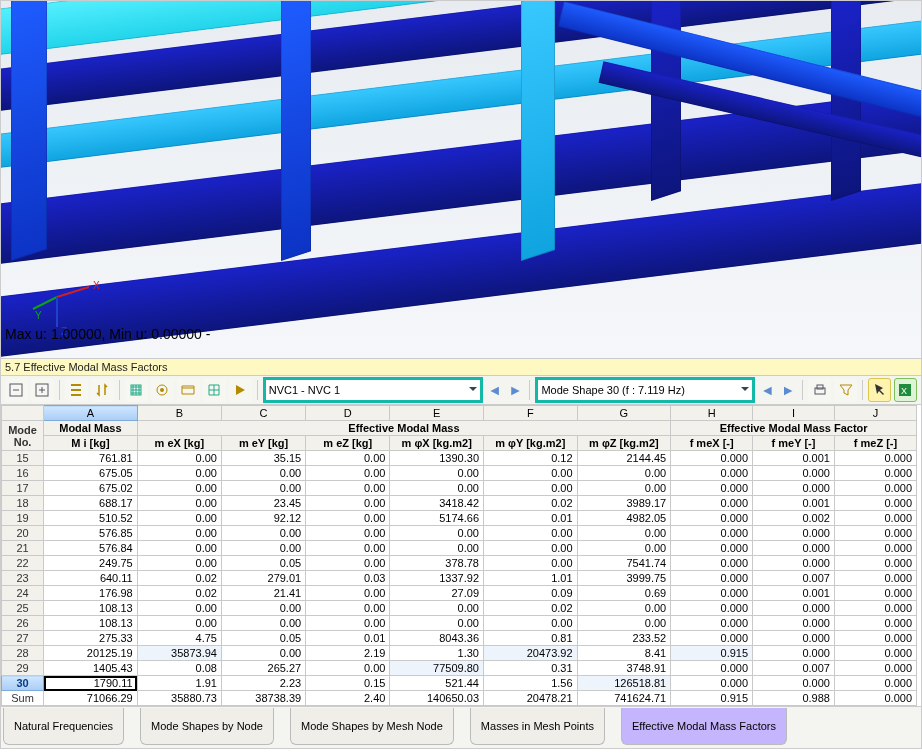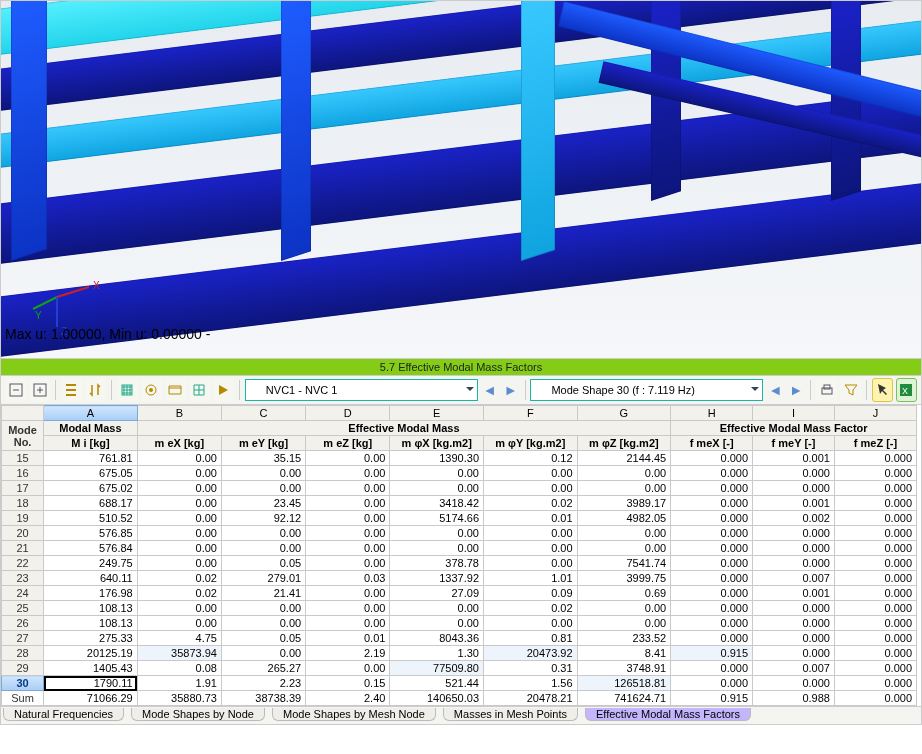--- a/index.html
+++ b/index.html
@@ -29,22 +29,22 @@
   .axis-gizmo {
     position: absolute; left: 38px; top: 278px; width: 80px; height: 60px; pointer-events: none;
   }
   .axis-gizmo svg { overflow: visible; }
   .overlay-text {
     position: absolute; left: 4px; bottom: 16px;
     font-size: 14px; color: #000;
   }
 
   .panel-title {
-    background: #84cc16; padding: 2px 4px; font-size: 11px; color: #222;
-    border: 1px solid #ccc; border-top: none; text-align: center;
+    background: #fef9c3; padding: 2px 4px; font-size: 11px; color: #222;
+    border: 1px solid #ccc; border-top: none;
   }
 
   .toolbar {
     display: flex; align-items: center; gap: 3px;
     padding: 2px 4px;
     background: #f4f4f0;
     border: 1px solid #ccc;
     border-top: none;
     height: 24px;
   }
@@ -53,25 +53,25 @@
     border: 1px solid transparent;
     border-radius: 3px;
     display: flex; align-items: center; justify-content: center;
     background: #f7f7f2;
     cursor: pointer;
   }
   .sep { width: 1px; height: 20px; background: #ccc; margin: 0 2px; }
   .combo {
     display: inline-flex; align-items: center;
     height: 20px;
-    border: 1px solid #14b8a6;
+    border: 3px solid #14b8a6;
     background: #fff;
     font-size: 11px;
     min-width: 150px;
-    padding: 0 16px 0 20px;
+    padding: 0 16px 0 3px;
     position: relative;
     cursor: pointer;
   }
   .combo::after {
     content: "";
     position: absolute; right: 3px; top: 7px;
     border: 4px solid transparent; border-top-color: #345;
   }
   .nav-arrow { color: #5b8bd0; font-size: 14px; line-height: 1; padding: 0 2px; cursor: pointer; }
 
@@ -126,25 +126,25 @@
 
   .bottom-tabs {
     display: flex; align-items: center;
     padding: 1px 2px 3px;
     background: #f4f4f0;
     border: 1px solid #ccc; border-top: none;
     gap: 0;
     font-size: 11px;
   }
   .bottom-tabs .tab {
-    padding: 0 10px;
+    padding: 12px 10px;
     border: 1px solid #bbb; border-top: none;
     border-radius: 0 0 6px 6px;
     background: #efeee8;
-    margin-right: 7px;
+    margin-right: 16px;
     cursor: pointer;
   }
   .bottom-tabs .tab.active { background: #c4b5fd; font-weight: normal; }
 
   .ico { width:16px; height:16px; }
 </style>
 </head>
 <body>
 
 <div class="viewport">

